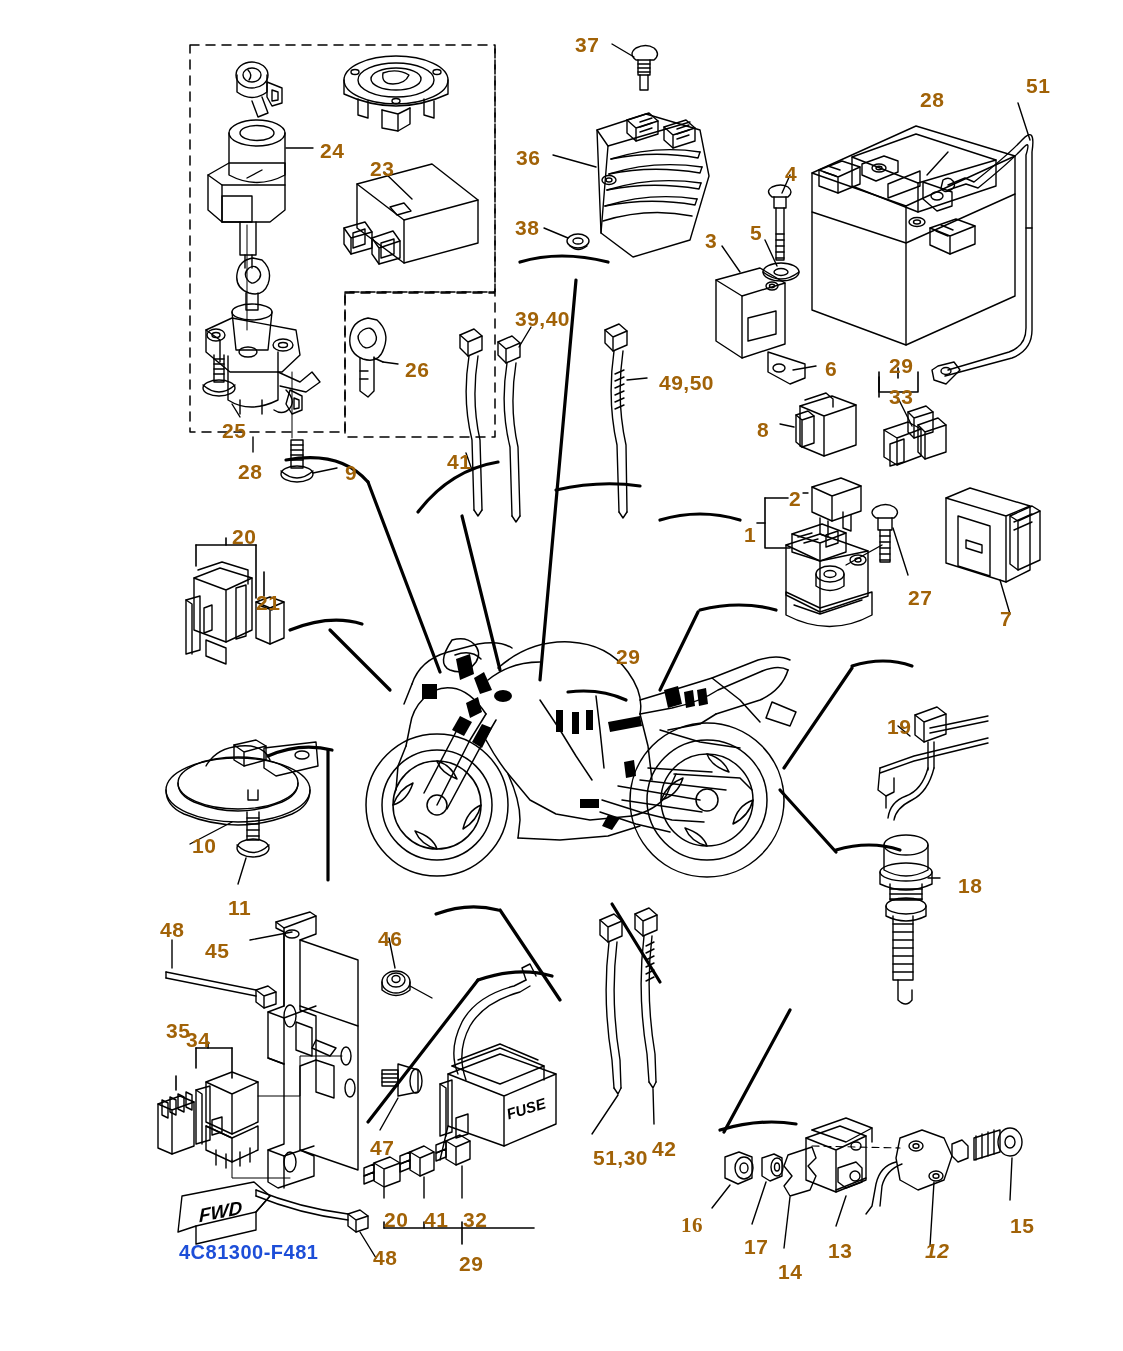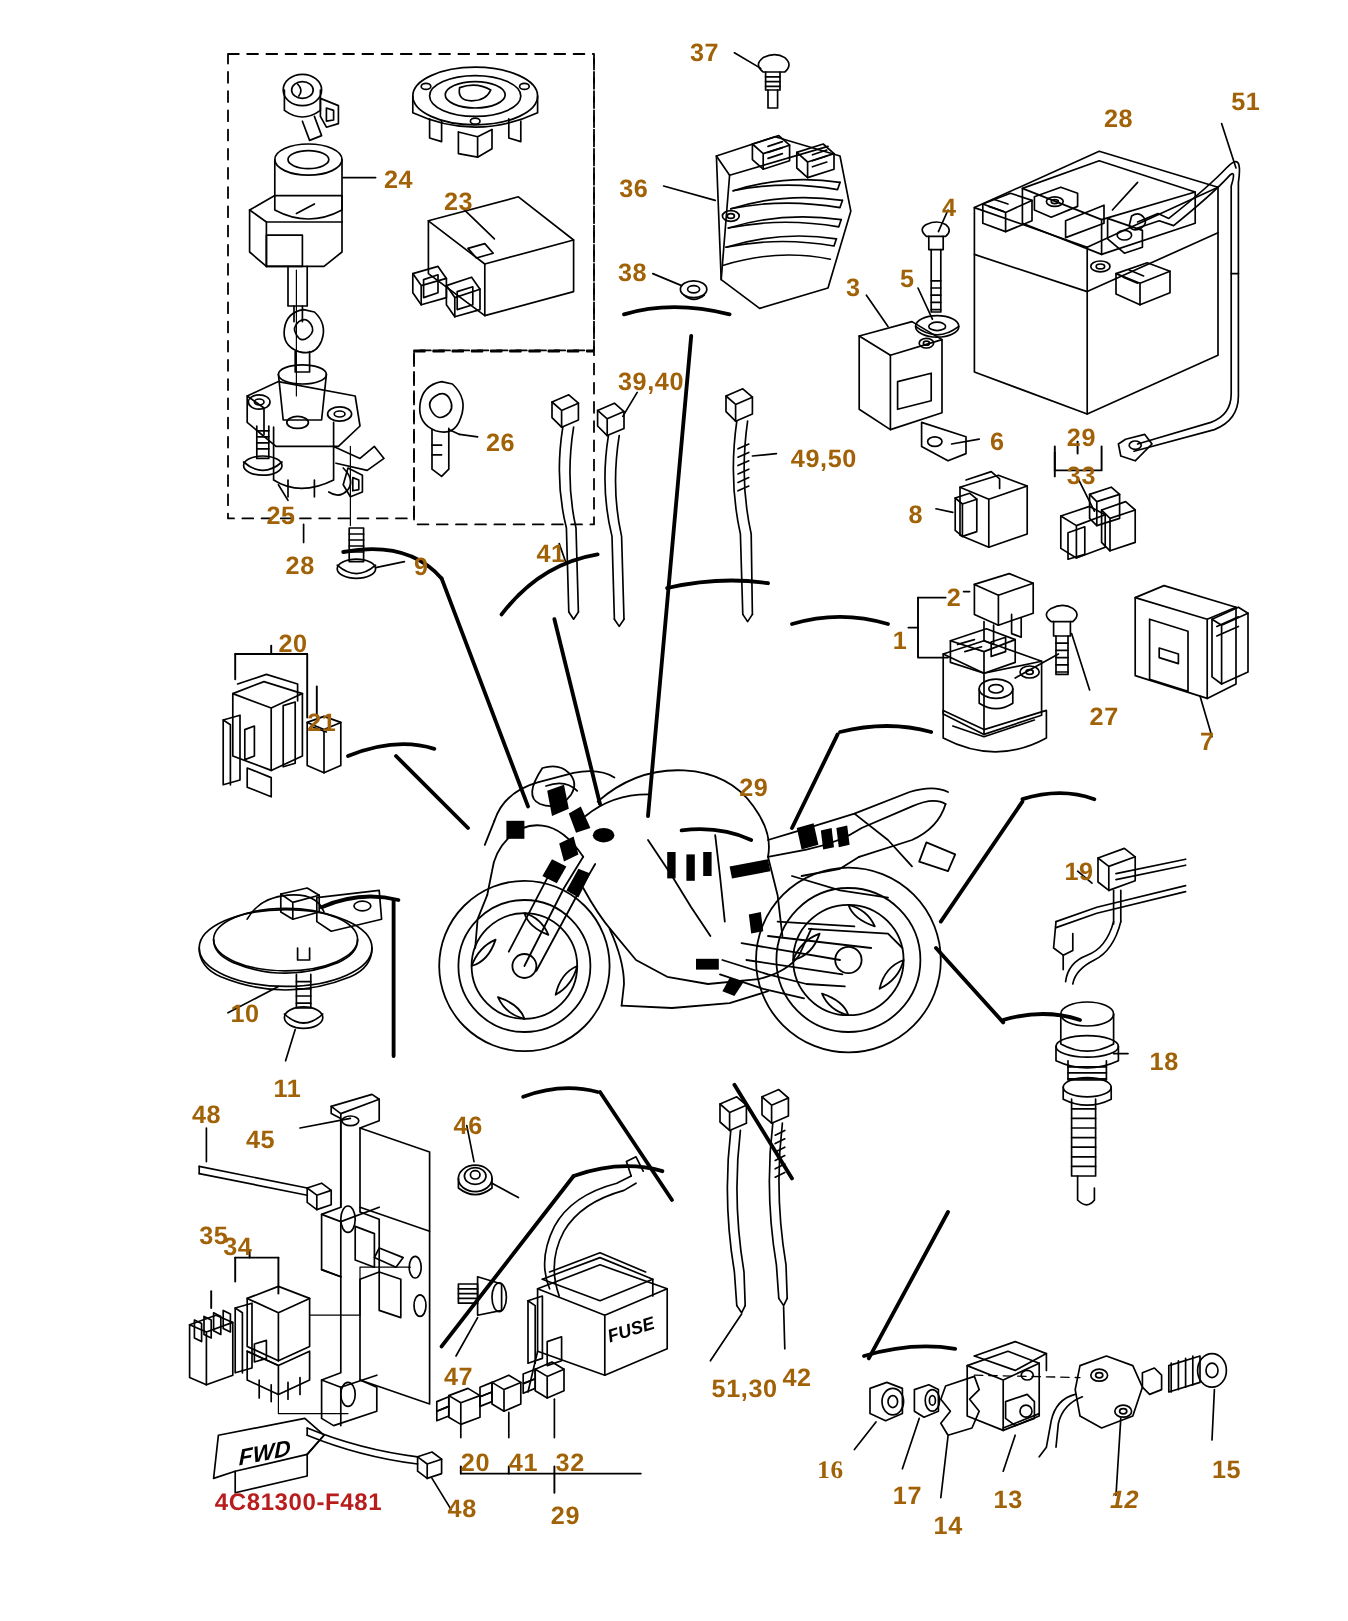--- a/index.html
+++ b/index.html
@@ -31,21 +31,21 @@
     color: #a16207;
     white-space: nowrap;
     line-height: 1;
     letter-spacing: 0.5px;
   }
   .drawing-no {
     position: absolute;
     font-family: "Liberation Sans", sans-serif;
     font-size: 20px;
     font-weight: bold;
-    color: #b91c1c;
+    color: #1d4ed8;
     white-space: nowrap;
     letter-spacing: 0.5px;
   }
   .fwd-text {
     font-family: "Liberation Sans", sans-serif;
     font-size: 19px;
     font-weight: bold;
     font-style: italic;
   }
   .fuse-text {

